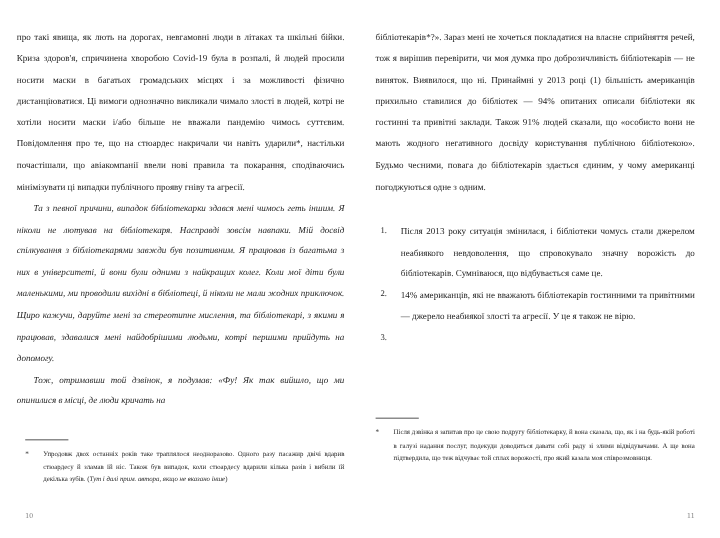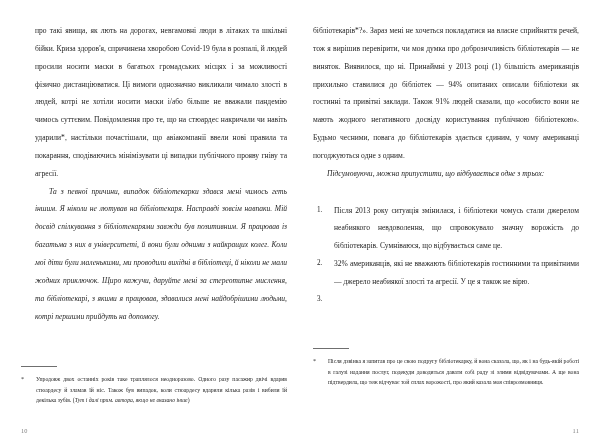--- a/index.html
+++ b/index.html
@@ -21,21 +21,21 @@
     box-sizing: border-box;
   }
   .page {
     width: 300px;
     height: 448px;
     box-sizing: border-box;
     position: relative;
     background: #ffffff;
   }
   .page-left {
-    padding: 22px 13px 0 35px;
+    padding: 22px 13px 0 14px;
   }
   .page-right {
     padding: 22px 21px 0 13px;
   }
   .body-block {
     font-size: 7.55px;
     line-height: 17.85px;
     text-align: justify;
     text-justify: inter-word;
     hyphens: none;
@@ -119,44 +119,44 @@
 </style>
 </head>
 <body>
 
 <div class="spread">
 
   <div class="page page-left">
     <div class="body-block">
       <p class="para">про такі явища, як лють на дорогах, невгамовні люди в літаках та шкільні бійки. Криза здоров'я, спричинена хворобою Covid-19 була в розпалі, й людей просили носити маски в багатьох громадських місцях і за можливості фізично дистанціюватися. Ці вимоги однозначно викликали чимало злості в людей, котрі не хотіли носити маски і/або більше не вважали пандемію чимось суттєвим. Повідомлення про те, що на стюардес накричали чи навіть ударили*, настільки почастішали, що авіакомпанії ввели нові правила та покарання, сподіваючись мінімізувати ці випадки публічного прояву гніву та агресії.</p>
       <p class="para indent">Та з певної причини, випадок бібліотекарки здався мені чимось геть іншим. Я ніколи не лютував на бібліотекаря. Насправді зовсім навпаки. Мій досвід спілкування з бібліотекарями завжди був позитивним. Я працював із багатьма з них в університеті, й вони були одними з найкращих колег. Коли мої діти були маленькими, ми проводили вихідні в бібліотеці, й ніколи не мали жодних приключок. Щиро кажучи, даруйте мені за стереотипне мислення, та бібліотекарі, з якими я працював, здавалися мені найдобрішими людьми, котрі першими прийдуть на допомогу.</p>
+      <p class="para indent">Тож, отримавши той дзвінок, я подумав: «Фу! Як так вийшло, що ми опинилися в місці, де люди кричать на</p>
     </div>
 
     <div class="footnote-zone left-zone">
       <div class="fn-rule"></div>
       <div class="footnote">
         <span class="fn-mark">*</span><span>Упродовж двох останніх років таке траплялося неодноразово. Одного разу пасажир двічі вдарив стюардесу й зламав їй ніс. Також був випадок, коли стюардесу вдарили кілька разів і вибили їй декілька зубів. (</span><i>Тут і далі прим. автора, якщо не вказано інше</i><span>)</span>
       </div>
     </div>
 
     <div class="folio folio-left">10</div>
   </div>
 
   <div class="page page-right">
     <div class="body-block">
       <p class="para">бібліотекарів*?». Зараз мені не хочеться покладатися на власне сприйняття речей, тож я вирішив перевірити, чи моя думка про доброзичливість бібліотекарів — не виняток. Виявилося, що ні. Принаймні у 2013 році (1) більшість американців прихильно ставилися до бібліотек — 94% опитаних описали бібліотеки як гостинні та привітні заклади. Також 91% людей сказали, що «особисто вони не мають жодного негативного досвіду користування публічною бібліотекою». Будьмо чесними, повага до бібліотекарів здається єдиним, у чому американці погоджуються одне з одним.</p>
-      <p class="para indent">Підсумовуючи, можна припустити, що відбувається одне з трьох:</p>
       <ol class="numlist">
         <li>
           <span class="marker">1.</span>
           <span>Після 2013 року ситуація змінилася, і бібліотеки чомусь стали джерелом неабиякого невдоволення, що спровокувало значну ворожість до бібліотекарів. Сумніваюся, що відбувається саме це.</span>
         </li>
         <li>
           <span class="marker">2.</span>
-          <span>32% американців, які не вважають бібліотекарів гостинними та привітними — джерело неабиякої злості та агресії. У це я також не вірю.</span>
+          <span>14% американців, які не вважають бібліотекарів гостинними та привітними — джерело неабиякої злості та агресії. У це я також не вірю.</span>
         </li>
         <li>
           <span class="marker">3.</span>
         </li>
       </ol>
     </div>
 
     <div class="footnote-zone right-zone">
       <div class="fn-rule"></div>
       <div class="footnote">

